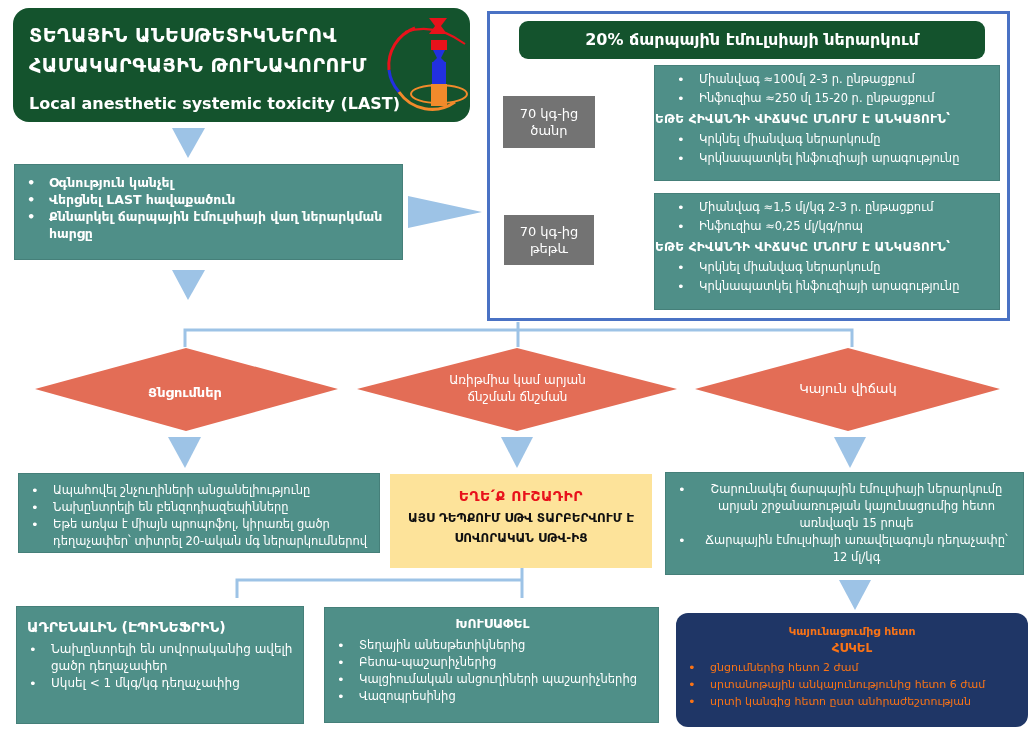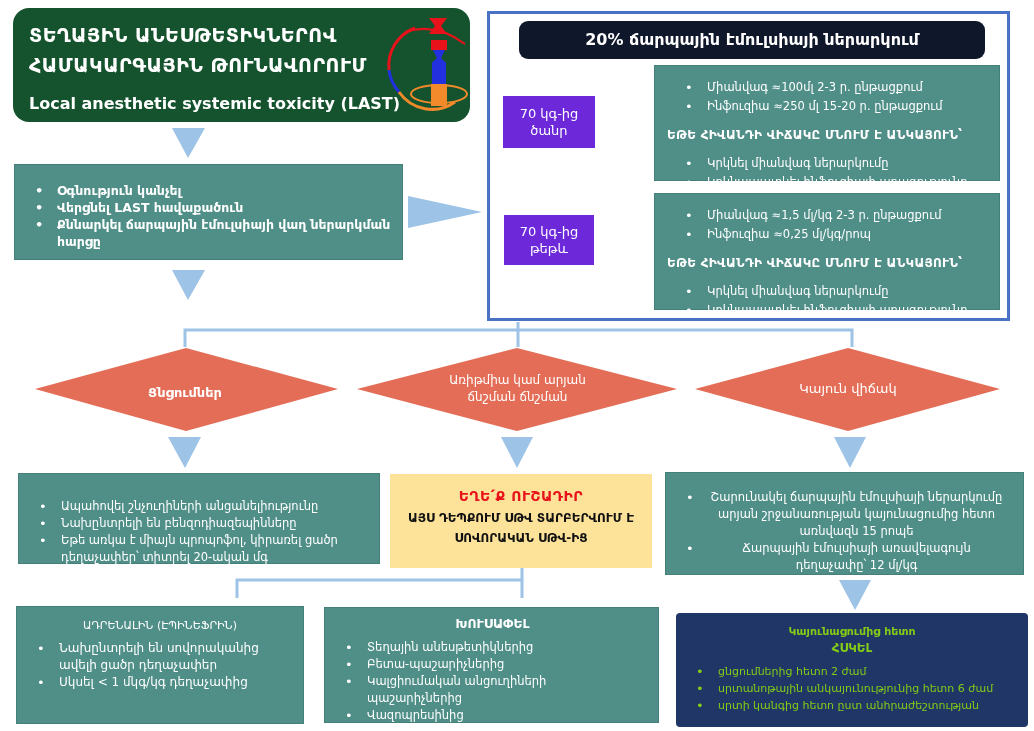--- a/index.html
+++ b/index.html
@@ -1,35 +1,35 @@
 <!DOCTYPE html>
 <html><head>
 <meta charset="utf-8">
 <style>
   html,body{margin:0;padding:0;background:#ffffff;}
   body{width:1034px;height:731px;position:relative;overflow:hidden;font-family:"DejaVu Sans","Liberation Sans",sans-serif;}
   .abs{position:absolute;box-sizing:border-box;}
   .teal{background:#4f8f88;color:#ffffff;border:1px solid #457f79;}
-  ul{margin:8px;padding:0 0 0 34px;list-style:none;}
+  ul{margin:0;padding:0 0 0 34px;list-style:none;}
   ul li{position:relative;line-height:17px;}
   ul li::before{content:"\2022";position:absolute;left:-22px;top:0;font-size:13px;}
   .title-box{left:13px;top:8px;width:457px;height:114px;background:#14532d;border-radius:16px;color:#fff;}
   .title-line{position:absolute;left:16px;font-weight:bold;font-size:19px;letter-spacing:0.5px;}
   .subtitle{position:absolute;left:16px;top:86px;font-weight:bold;font-size:16px;font-family:"DejaVu Sans",sans-serif;}
   .logo{position:absolute;left:362px;top:6px;width:100px;height:100px;}
   .blue-frame{left:487px;top:11px;width:523px;height:310px;border:3px solid #4a72c4;background:#fff;}
-  .lipid-header{left:519px;top:21px;width:466px;height:38px;background:#0f172a;border-radius:9px;color:#fff;font-weight:bold;font-size:16px;text-align:center;line-height:38px;}
-  .weight{background:#6d28d9;color:#fff;font-size:13px;text-align:center;display:flex;align-items:center;justify-content:center;line-height:17px;}
+  .lipid-header{left:519px;top:21px;width:466px;height:38px;background:#14532d;border-radius:9px;color:#fff;font-weight:bold;font-size:16px;text-align:center;line-height:38px;}
+  .weight{background:#737373;color:#fff;font-size:13px;text-align:center;display:flex;align-items:center;justify-content:center;line-height:17px;}
   .dose{font-size:11.5px;padding:4px 8px 4px 0;}
   .dose ul{padding-left:44px;}
   .dose ul li{line-height:19px;}
-  .caps{font-weight:bold;font-size:12px;padding-left:12px;line-height:22px;letter-spacing:0.3px;}
+  .caps{font-weight:bold;font-size:12px;line-height:22px;letter-spacing:0.3px;}
   .diamond-text{color:#fff;font-size:13px;text-align:center;line-height:17px;position:absolute;}
   .yellow{left:390px;top:474px;width:262px;height:94px;background:#fde39a;text-align:center;}
-  .navy{left:676px;top:613px;width:352px;height:114px;background:#1f3666;border-radius:4px;color:#84cc16;}
+  .navy{left:676px;top:613px;width:352px;height:114px;background:#1f3666;border-radius:12px;color:#f97316;}
   svg.connectors{position:absolute;left:0;top:0;}
 </style>
 </head>
 <body>
 
 <svg class="connectors" width="1034" height="731">
 
   <polygon points="172,128 205,128 188,158" fill="#9dc3e6"></polygon>
 
   <polygon points="408,196 408,228 482,212" fill="#9dc3e6"></polygon>
@@ -125,21 +125,21 @@
   <div>Ցնցումներ</div>
 </div>
 <div class="diamond-text" style="left:420px;top:372px;width:195px;font-size:12px;">
   <div>Առիթմիա կամ արյան</div>
   <div>ճնշման ճնշման</div>
 </div>
 <div class="diamond-text" style="left:758px;top:380px;width:180px;">
   <div>Կայուն վիճակ</div>
 </div>
 
-<div class="abs teal" style="left:18px;top:473px;width:362px;height:91px;padding:16px 8px 0 0;font-size:11.5px;">
+<div class="abs teal" style="left:18px;top:473px;width:362px;height:80px;padding:8px 8px 0 0;font-size:11.5px;">
   <ul>
     <li>Ապահովել շնչուղիների անցանելիությունը</li>
     <li>Նախընտրելի են բենզոդիազեպինները</li>
     <li>Եթե առկա է միայն պրոպոֆոլ, կիրառել ցածր դեղաչափեր՝ տիտրել 20-ական մգ ներարկումներով</li>
   </ul>
 </div>
 
 <div class="abs yellow">
   <div style="margin-top:14px;font-weight:bold;font-size:14px;color:#e8121b;letter-spacing:0.5px;">ԵՂԵ՛Ք ՈՒՇԱԴԻՐ</div>
   <div style="margin-top:4px;font-weight:bold;font-size:12px;color:#111;line-height:20px;">ԱՅՍ ԴԵՊՔՈՒՄ ՍԹՎ ՏԱՐԲԵՐՎՈՒՄ Է</div>
@@ -147,21 +147,21 @@
 </div>
 
 <div class="abs teal" style="left:665px;top:472px;width:359px;height:103px;padding:8px 10px 0 0;font-size:11.5px;text-align:center;">
   <ul>
     <li>Շարունակել ճարպային էմուլսիայի ներարկումը արյան շրջանառության կայունացումից հետո առնվազն 15 րոպե</li>
     <li>Ճարպային էմուլսիայի առավելագույն դեղաչափը՝ 12 մլ/կգ</li>
   </ul>
 </div>
 
 <div class="abs teal" style="left:16px;top:606px;width:288px;height:118px;padding:12px 10px 0 0;font-size:12px;">
-  <div style="text-align:center;font-weight:normal;font-size:11px;margin-bottom:6px;padding-left:10px;">ԱԴՐԵՆԱԼԻՆ (ԷՊԻՆԵՖՐԻՆ)</div>
+  <div style="font-weight:bold;font-size:14px;margin-bottom:6px;padding-left:10px;">ԱԴՐԵՆԱԼԻՆ (ԷՊԻՆԵՖՐԻՆ)</div>
   <ul>
     <li>Նախընտրելի են սովորականից ավելի ցածր դեղաչափեր</li>
     <li>Սկսել &lt; 1 մկգ/կգ դեղաչափից</li>
   </ul>
 </div>
 
 <div class="abs teal" style="left:324px;top:607px;width:335px;height:116px;padding:8px 8px 0 0;font-size:11.5px;">
   <div style="text-align:center;font-weight:bold;font-size:12.5px;margin-bottom:6px;padding-left:10px;">ԽՈՒՍԱՓԵԼ</div>
   <ul>
     <li>Տեղային անեսթետիկներից</li>

